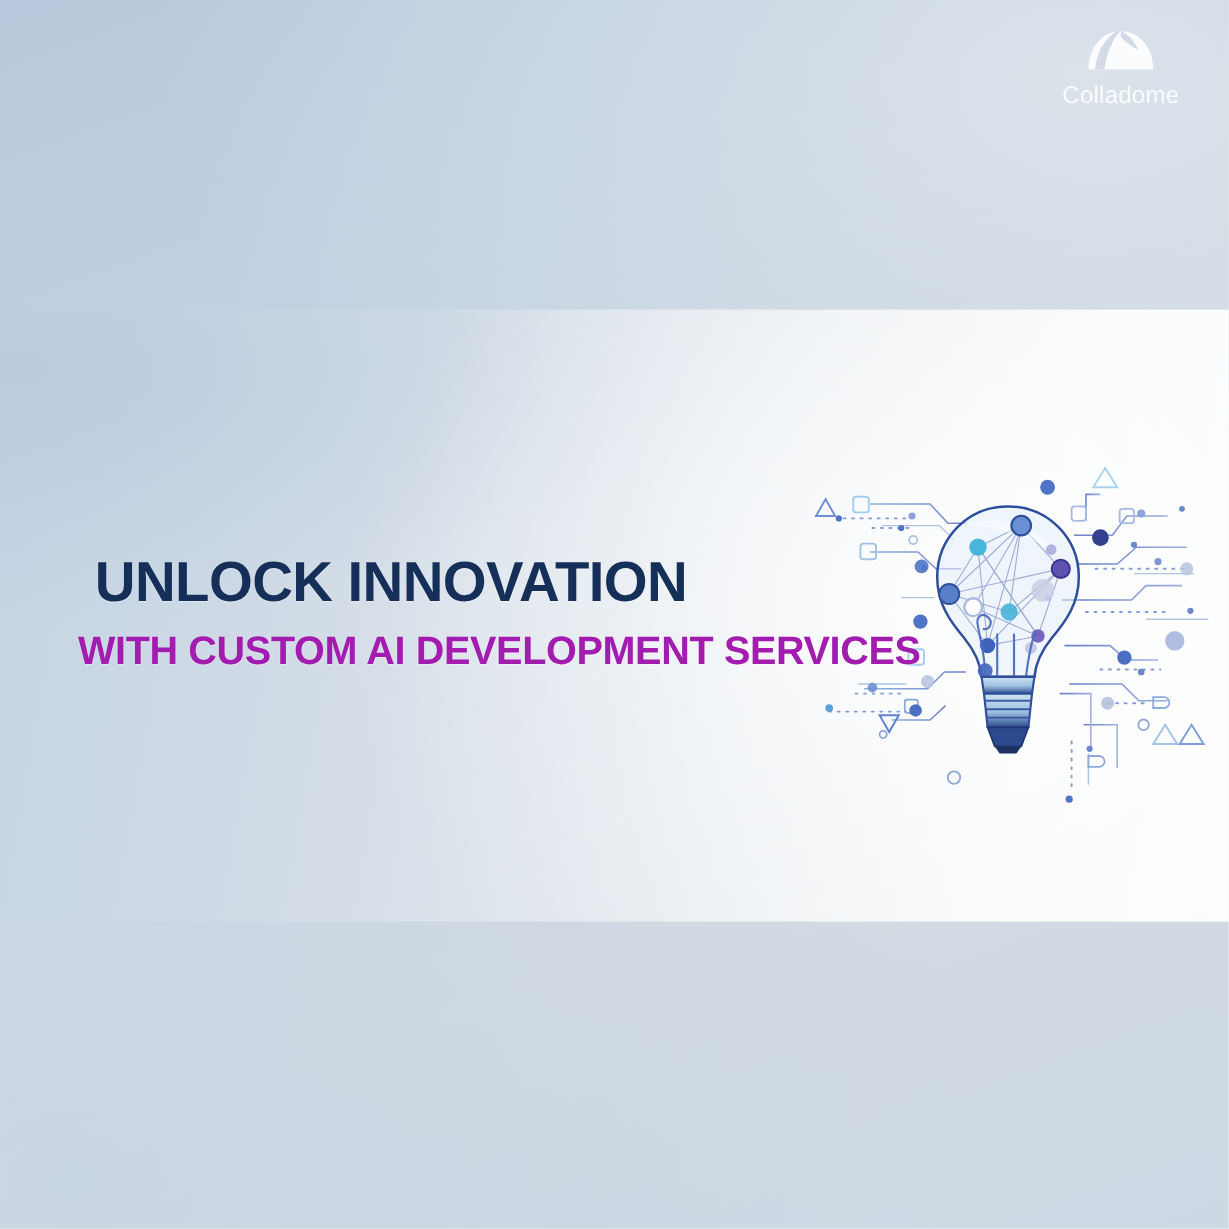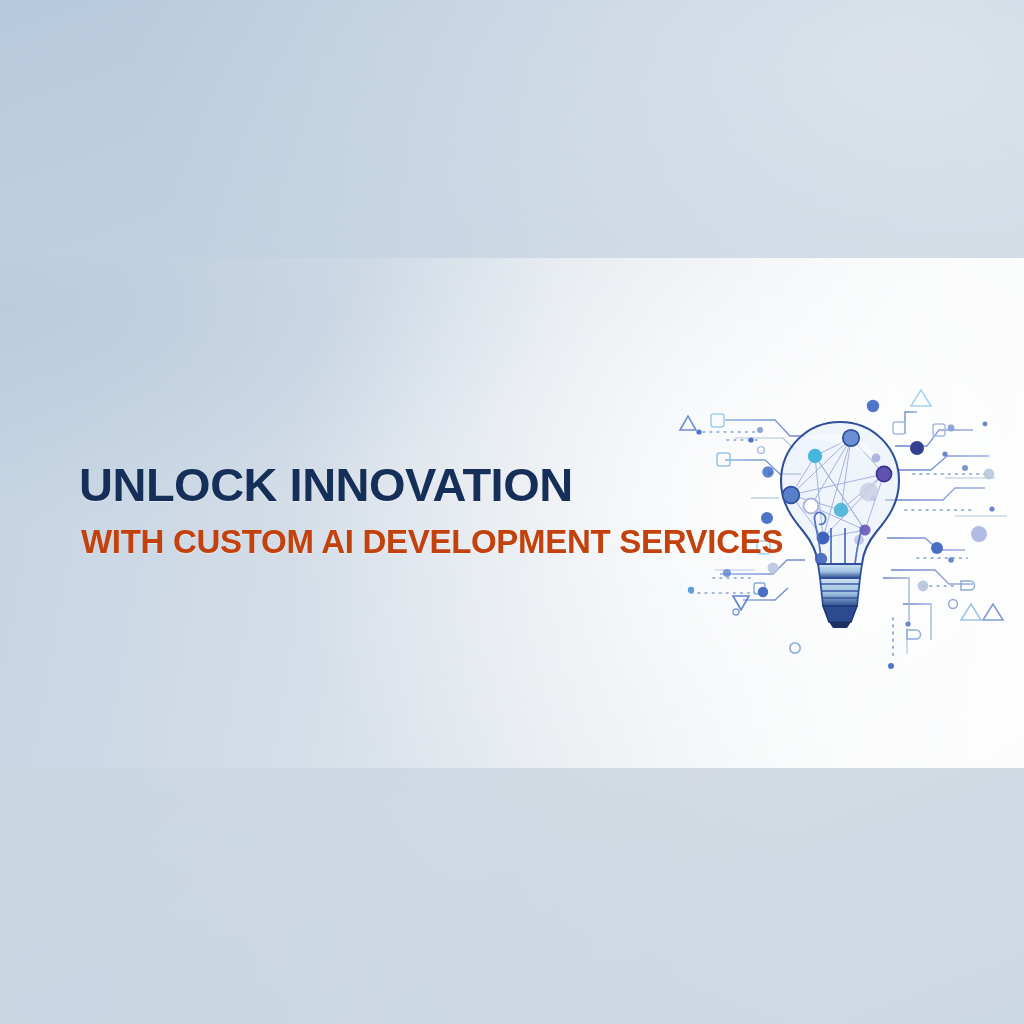--- a/index.html
+++ b/index.html
@@ -80,23 +80,23 @@
     white-space: nowrap;
     margin: 14px;
     text-shadow: 0 1px 1px rgba(255,255,255,0.45);
   }
   .headline-2 {
     font-family: "Liberation Sans", sans-serif;
     font-size: 33px;
     line-height: 36px;
     font-weight: 700;
     letter-spacing: -0.3px;
-    color: #c2410c;
+    color: #a21caf;
     white-space: nowrap;
-    margin: 14px 0 0 16px;
+    margin: 14px 0 0 0;
     text-shadow: 0 1px 1px rgba(255,255,255,0.45);
   }
 
   
   .logo-lockup {
     position: absolute;
     right: 30px;
     top: 22px;
     width: 120px;
     text-align: center;
@@ -125,20 +125,30 @@
   .illustration svg { display: block; }
 </style>
 </head>
 <body>
 
 <div class="canvas">
 
   <div class="page-bg"></div>
   <div class="page-bg-sheen"></div>
 
+  <div class="logo-lockup">
+    <span class="logo-mark">
+      <svg width="62" height="38" viewBox="0 0 62 38" fill="none" aria-hidden="true">
+        <path d="M4 36 C4 17 16 4 31 4 C46 4 58 17 58 36 Z" fill="rgba(255,255,255,0.88)"></path>
+        <path d="M30.5 4 C24 11 19 22 17.5 36 L9.5 36 C11 21 18 9.5 27 4.4 Z" fill="rgba(206,216,228,0.92)"></path>
+        <path d="M31.4 4.1 C37 6.5 42.5 12 45.5 19.5 C39 16 34 13 30.8 8.5 Z" fill="rgba(206,216,228,0.92)"></path>
+      </svg>
+    </span>
+    <span class="logo-word">Colladome</span>
+  </div>
 
   <div class="banner">
     <div class="banner-glow"></div>
   </div>
 
   <div class="headline-block">
     <div class="headline-1">UNLOCK INNOVATION</div>
     <div class="headline-2">WITH CUSTOM AI DEVELOPMENT SERVICES</div>
   </div>
 

